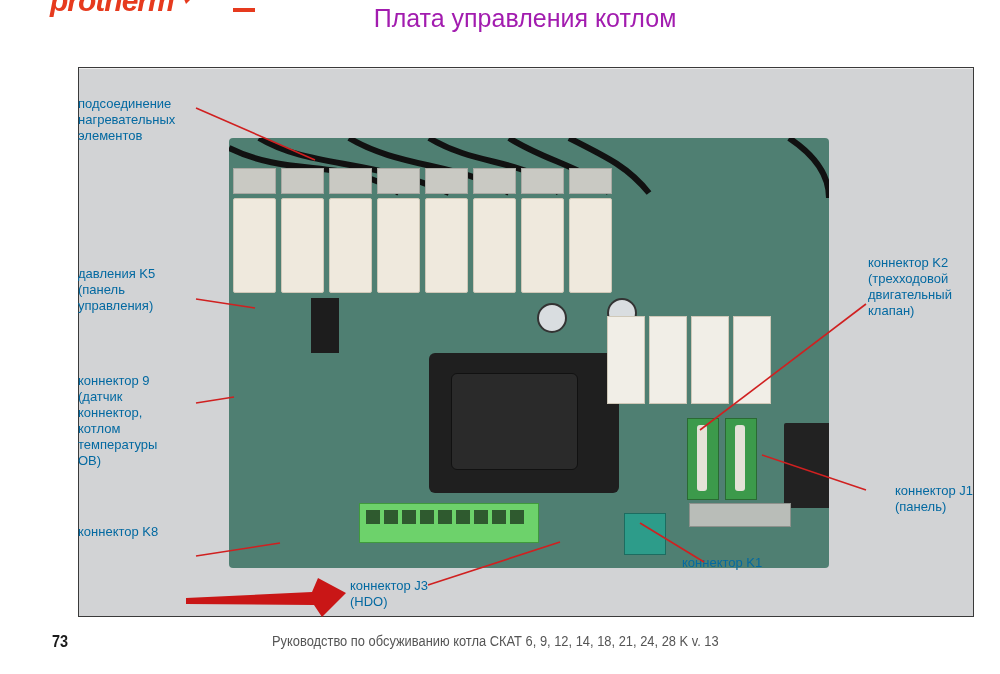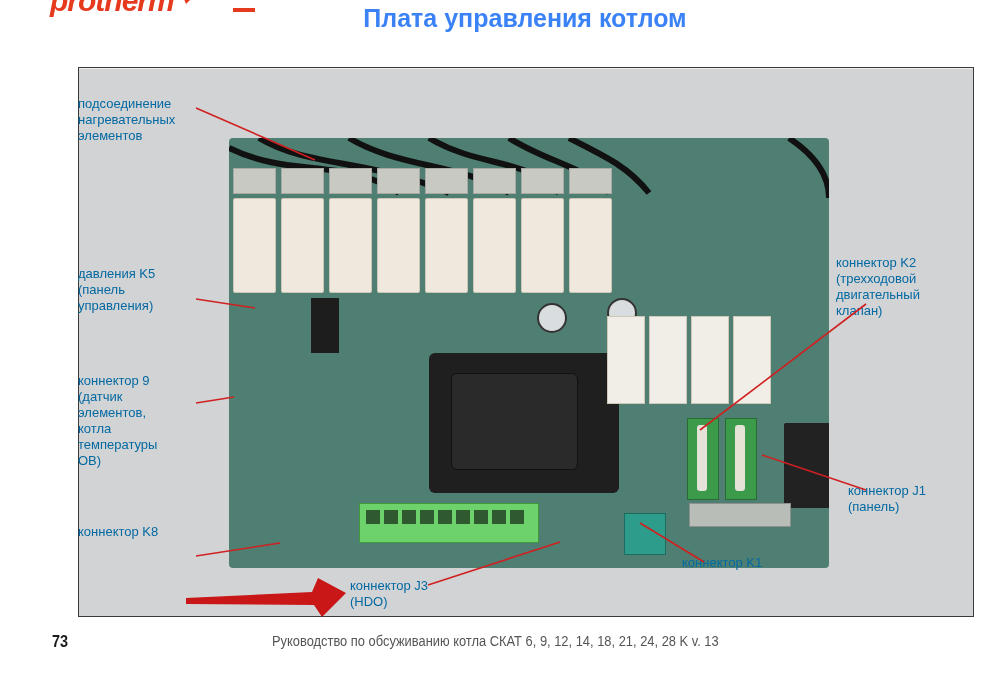--- a/index.html
+++ b/index.html
@@ -1,21 +1,21 @@
 <!DOCTYPE html>
 <html><head>
 <meta charset="utf-8">
 <style>
   html, body { margin:0; padding:0; }
   body { width:1000px; height:674px; background:#ffffff; position:relative; overflow:hidden; font-family:"Liberation Sans", sans-serif; }
   .logo { position:absolute; left:50px; top:-14px; width:160px; height:40px; }
   .logo-text { position:absolute; left:0; top:0; font-family:"Liberation Sans", sans-serif; font-weight:bold; font-style:italic; font-size:30px; color:#e63a1e; letter-spacing:-1px; line-height:30px; }
   .logo-flame { position:absolute; left:130px; top:6px; width:22px; height:14px; }
   .logo-bar { position:absolute; left:183px; top:22px; width:22px; height:4px; background:#e63a1e; }
-  .title { position:absolute; left:300px; top:4px; width:450px; text-align:center; font-weight:bold; font-size:25px; color:#3b82f6; }
+  .title { position:absolute; left:300px; top:4px; width:450px; text-align:center; font-weight:normal; font-size:25px; color:#a21caf; }
   .frame { position:absolute; left:78px; top:67px; width:894px; height:548px; background:#d2d3d5; border:1px solid #3a3a3a; box-shadow: inset 0 1px 0 #eee; }
   .board { position:absolute; left:150px; top:70px; width:600px; height:430px; background:#4f7f72; border-radius:4px; overflow:hidden; }
   .board .wires { position:absolute; left:0; top:0; width:600px; height:60px; }
   .relay-row { position:absolute; left:4px; top:60px; width:430px; height:100px; display:flex; gap:5px; }
   .relay { width:43px; height:95px; background:#efe9dd; border:1px solid #cfc8b8; border-radius:2px; box-sizing:border-box; }
   .term-row { position:absolute; left:4px; top:30px; width:430px; height:28px; display:flex; gap:5px; }
   .term { width:43px; height:26px; background:#c9c9c3; border:1px solid #a9a9a3; box-sizing:border-box; }
   .transformer { position:absolute; left:200px; top:215px; width:190px; height:140px; background:#1f1f1f; border-radius:6px; }
   .transformer .inner { position:absolute; left:22px; top:20px; width:125px; height:95px; background:#2a2a2a; border:1px solid #111; border-radius:6px; }
   .relay-small-row { position:absolute; left:378px; top:178px; width:200px; height:90px; display:flex; gap:4px; }
@@ -119,42 +119,42 @@
   <div>элементов</div>
 </div>
 <div class="label" style="left:78px;top:266px;">
   <div>давления K5</div>
   <div>(панель</div>
   <div>управления)</div>
 </div>
 <div class="label" style="left:78px;top:373px;">
   <div>коннектор 9</div>
   <div>(датчик</div>
-  <div>элементов,</div>
-  <div>котла</div>
+  <div>коннектор,</div>
+  <div>котлом</div>
   <div>температуры</div>
   <div>ОВ)</div>
 </div>
 <div class="label" style="left:78px;top:524px;">
   <div>коннектор K8</div>
 </div>
 <div class="label" style="left:350px;top:578px;">
   <div>коннектор J3</div>
   <div>(HDO)</div>
 </div>
 <div class="label" style="left:682px;top:555px;">
   <div>коннектор K1</div>
 </div>
-<div class="label" style="left:836px;top:255px;">
+<div class="label" style="left:868px;top:255px;">
   <div>коннектор K2</div>
   <div>(трехходовой</div>
   <div>двигательный</div>
   <div>клапан)</div>
 </div>
-<div class="label" style="left:848px;top:483px;">
+<div class="label" style="left:895px;top:483px;">
   <div>коннектор J1</div>
   <div>(панель)</div>
 </div>
 
 <svg class="callouts" viewBox="0 0 1000 674">
   <g stroke="#d02020" stroke-width="1.6" fill="none">
     <line x1="196" y1="108" x2="315" y2="160"></line>
     <line x1="196" y1="299" x2="255" y2="308"></line>
     <line x1="196" y1="403" x2="234" y2="397"></line>
     <line x1="196" y1="556" x2="280" y2="543"></line>

